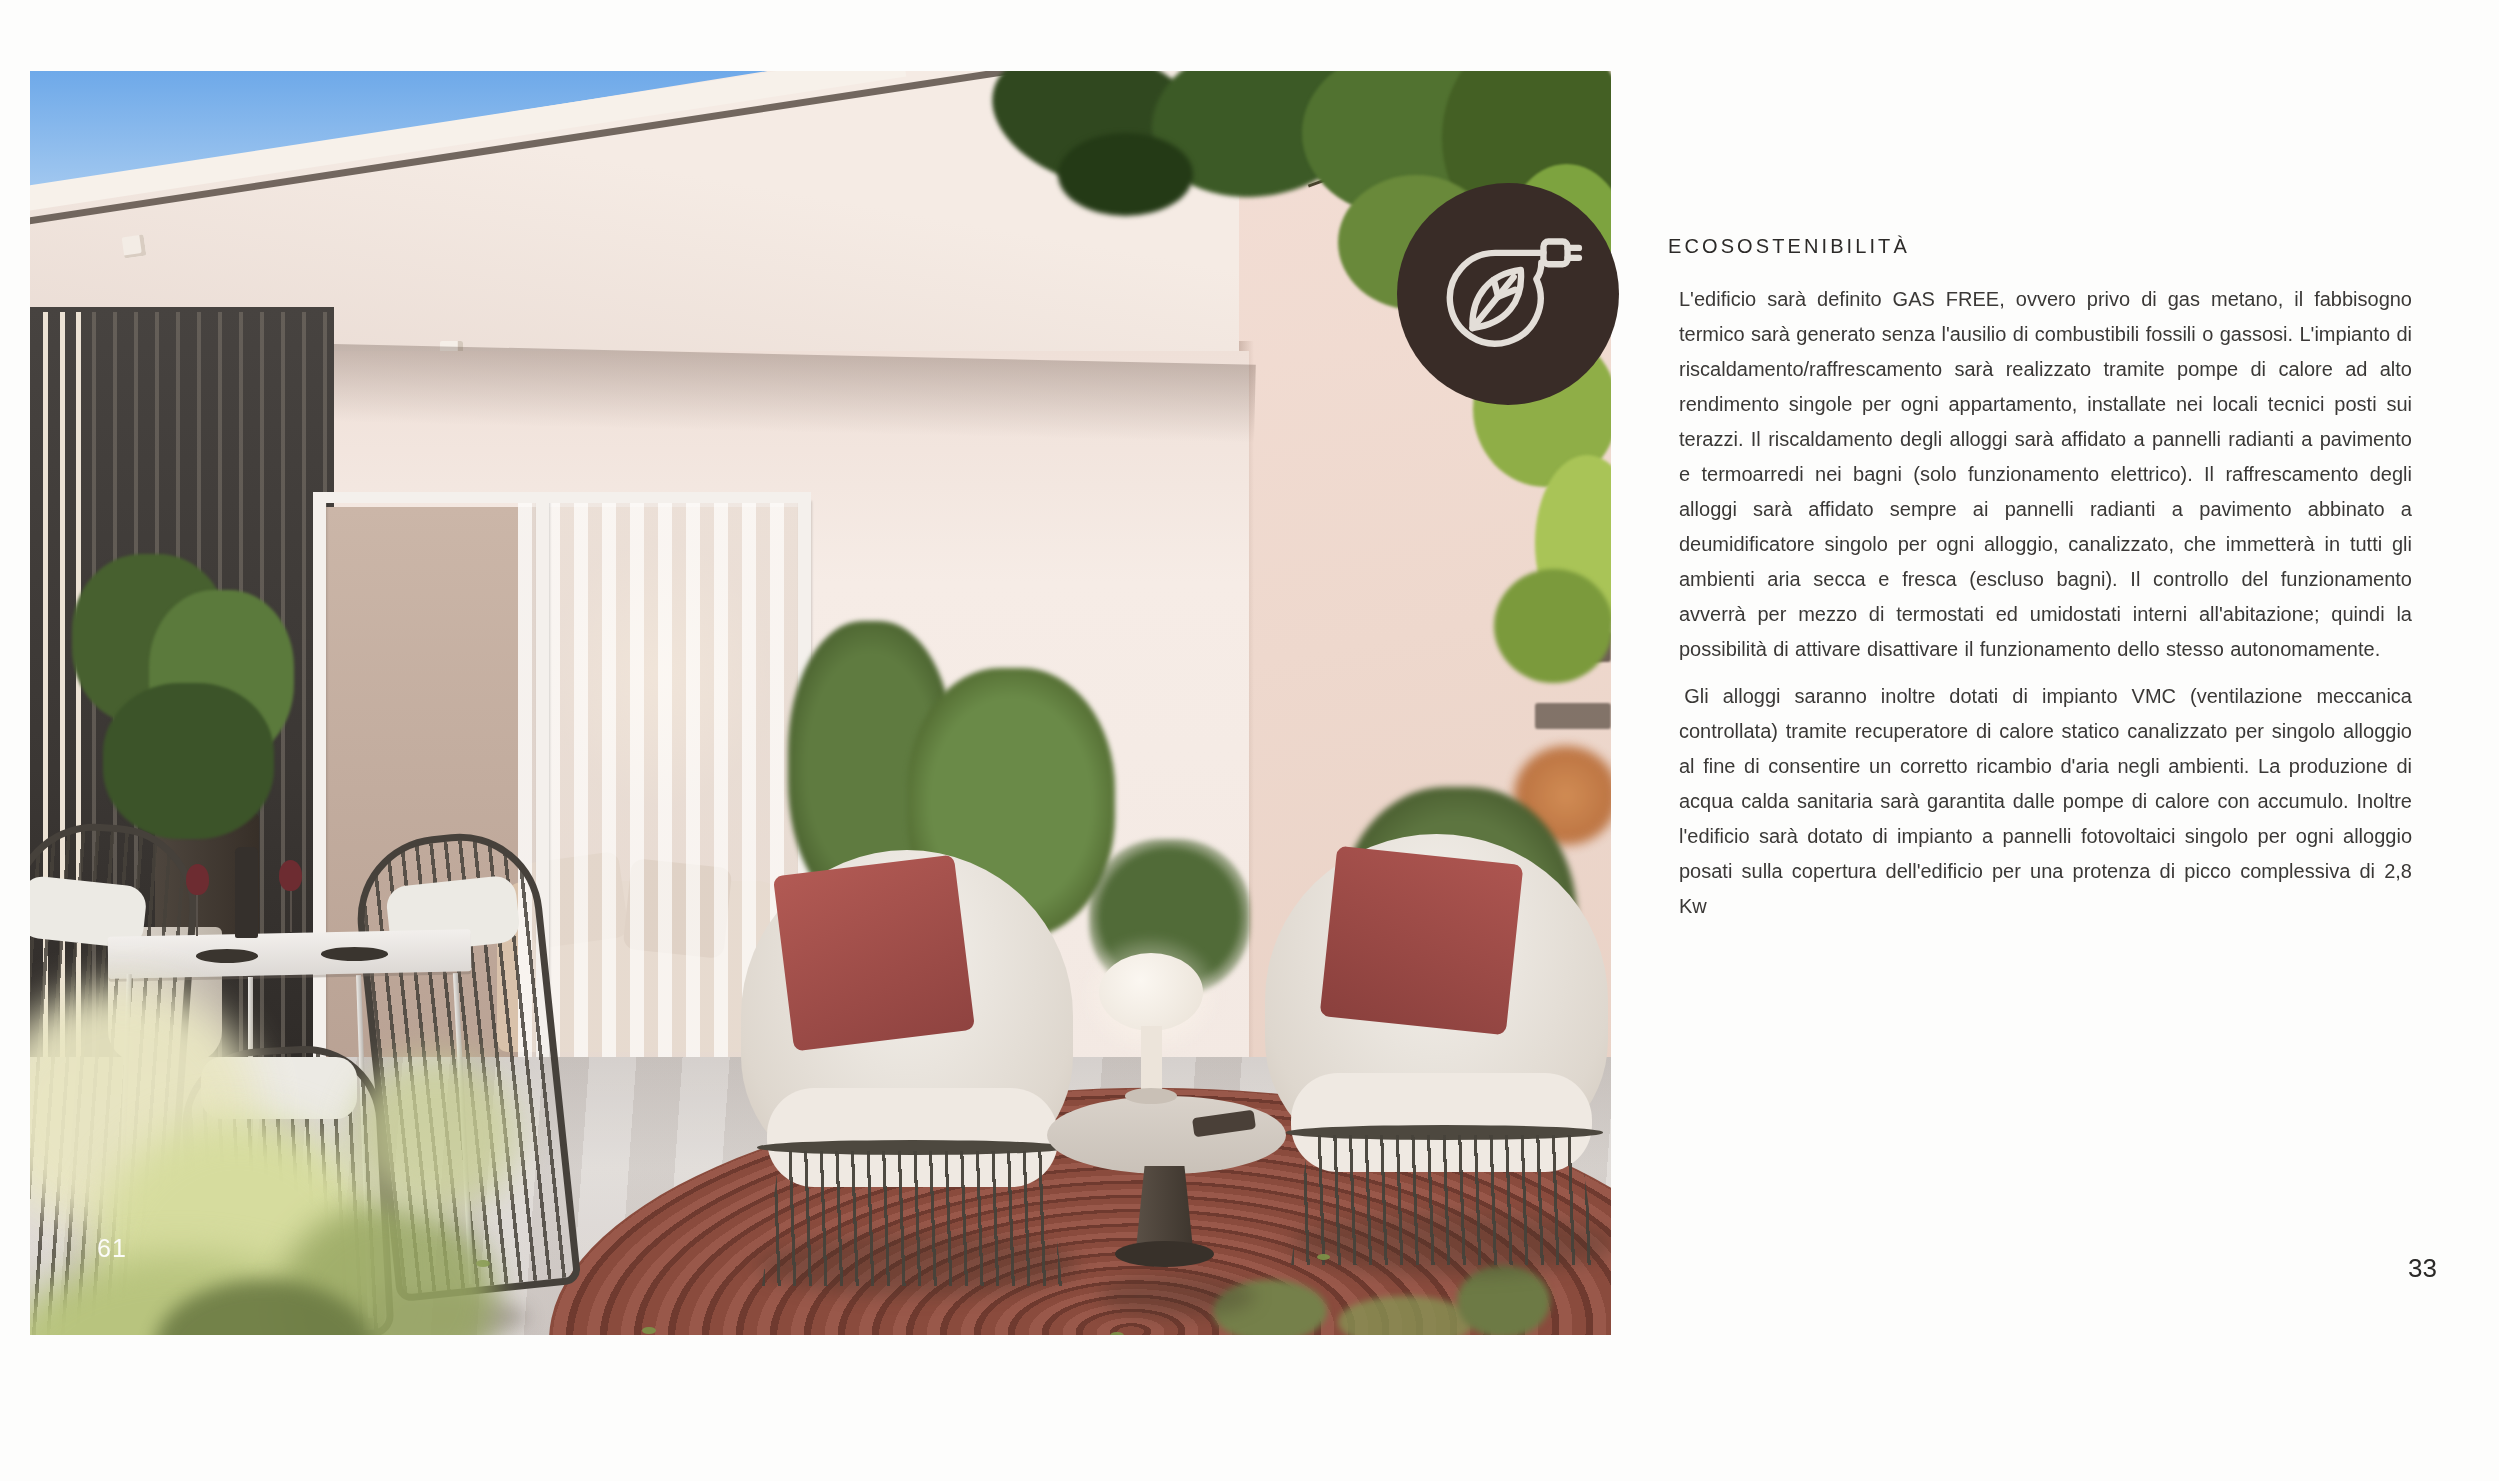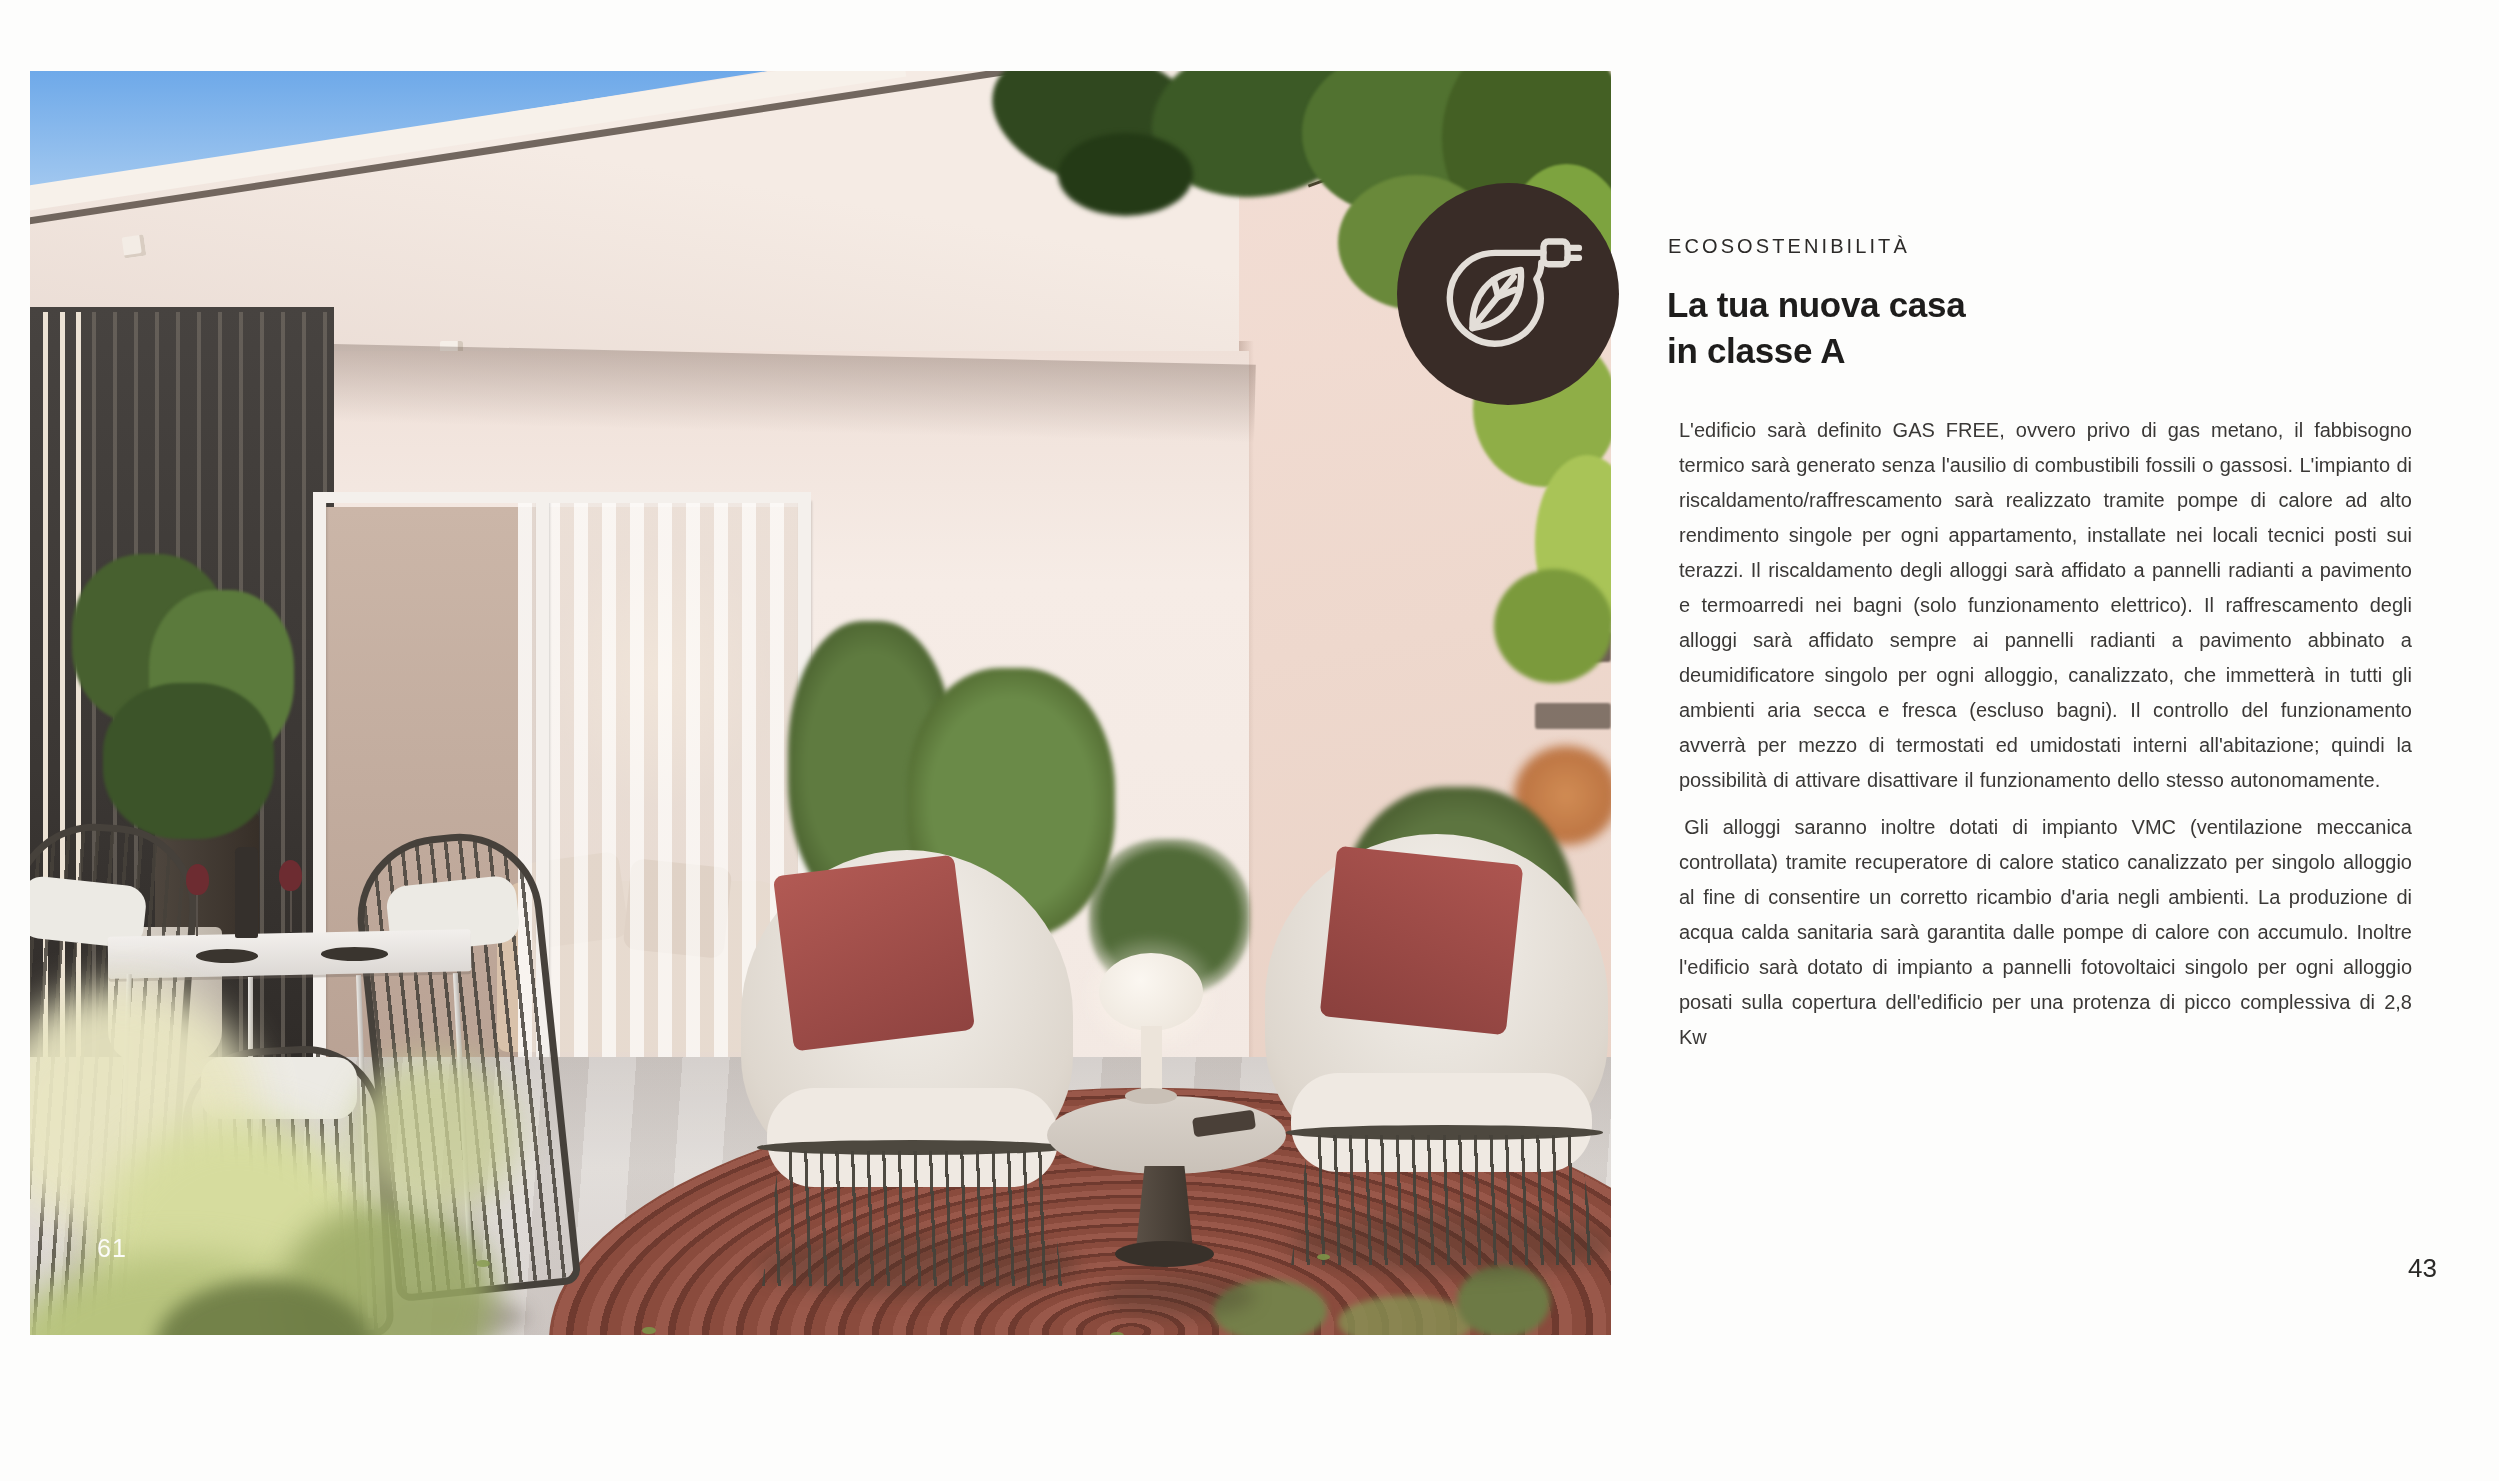--- a/index.html
+++ b/index.html
@@ -344,22 +344,20 @@
       <path d="M194 59 H210"></path>
       <path d="M60 158 C58 112 84 82 128 76 C132 120 108 152 60 158 Z"></path>
       <path d="M60 158 L118 86"></path>
       <path d="M96 114 L90 90"></path>
       <path d="M96 114 L120 104"></path>
     </svg>
   </div>
 
   <div class="article">
     <div class="eyebrow">ECOSOSTENIBILITÀ</div>
-    <h1 class="title">La tua nuova casa
-in classe A</h1>
     <p class="body-par">L'edificio sarà definito GAS FREE, ovvero privo di gas metano, il fabbisogno termico sarà generato senza l'ausilio di combustibili fossili o gassosi. L'impianto di riscaldamento/raffrescamento sarà realizzato tramite pompe di calore ad alto rendimento singole per ogni appartamento, installate nei locali tecnici posti sui terazzi. Il riscaldamento degli alloggi sarà affidato a pannelli radianti a pavimento e termoarredi nei bagni (solo funzionamento elettrico). Il raffrescamento degli alloggi sarà affidato sempre ai pannelli radianti a pavimento abbinato a deumidificatore singolo per ogni alloggio, canalizzato, che immetterà in tutti gli ambienti aria secca e fresca (escluso bagni). Il controllo del funzionamento avverrà per mezzo di termostati ed umidostati interni all'abitazione; quindi la possibilità di attivare disattivare il funzionamento dello stesso autonomamente.</p>
     <p class="body-par second">Gli alloggi saranno inoltre dotati di impianto VMC (ventilazione meccanica controllata) tramite recuperatore di calore statico canalizzato per singolo alloggio al fine di consentire un corretto ricambio d'aria negli ambienti. La produzione di acqua calda sanitaria sarà garantita dalle pompe di calore con accumulo. Inoltre l'edificio sarà dotato di impianto a pannelli fotovoltaici singolo per ogni alloggio posati sulla copertura dell'edificio per una protenza di picco complessiva di 2,8 Kw</p>
   </div>
 
-  <div class="pagenum-right">43</div>
+  <div class="pagenum-right">33</div>
 
 </div>
 
 
 </body></html>

